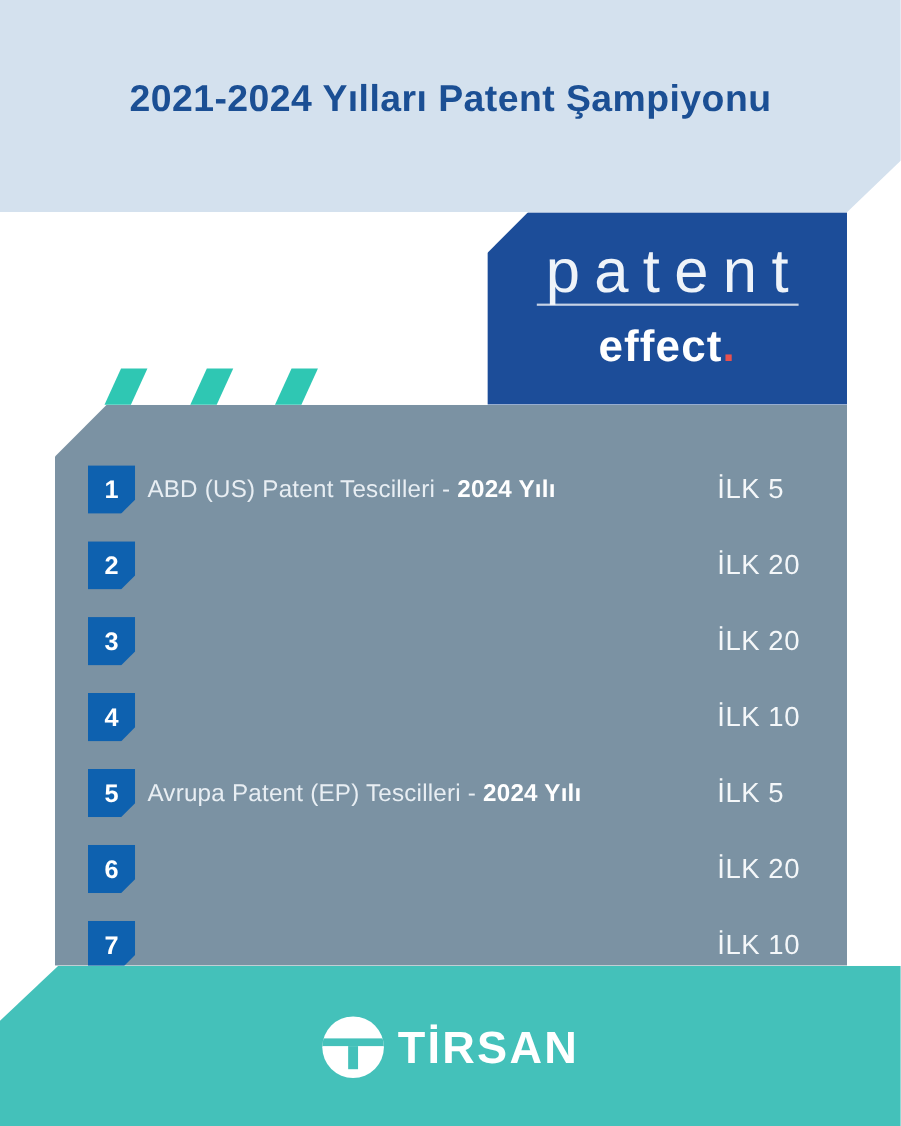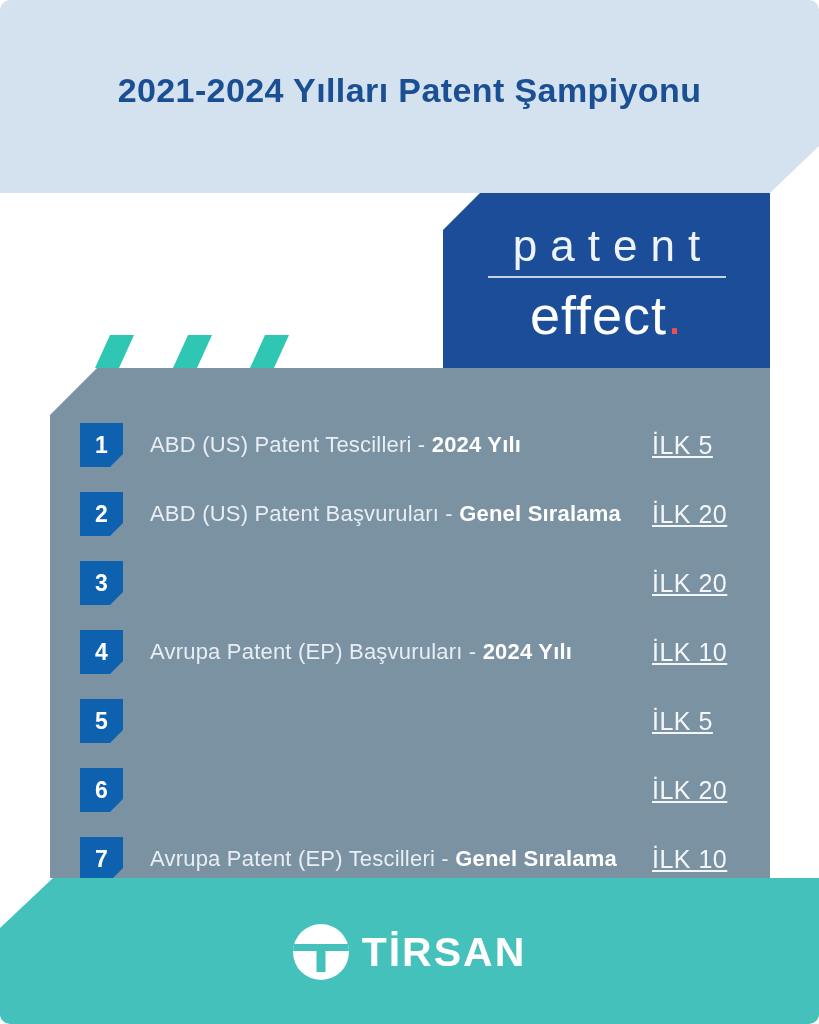--- a/index.html
+++ b/index.html
@@ -9,21 +9,21 @@
     --logo-red:#e8514e;
     --panel-gray:#7b92a3;
     --badge-blue:#0e61af;
     --footer-teal:#44c1ba;
     --stripe-teal:#2fc7b3;
   }
   *{margin:0;padding:0;box-sizing:border-box;}
   html,body{background:#ffffff;}
   body{font-family:"Liberation Sans", sans-serif;}
   .canvas{
-    position:relative;width:819px;height:1024px;background:#ffffff;overflow:hidden;border-radius:10px;
+    position:relative;width:819px;height:1024px;background:#ffffff;overflow:hidden;
   }
 
   
   .header{
     position:absolute;left:0;top:0;width:819px;height:193px;
     background:var(--header-bg);
     clip-path:polygon(0 0,819px 0,819px 146px,770px 193px,0 193px);
     display:flex;flex-direction:column;align-items:center;justify-content:center;
     padding-bottom:14px;
   }
@@ -35,29 +35,29 @@
 
   
   .logo-box{
     position:absolute;left:443px;top:193px;width:327px;height:175px;
     background:var(--logo-blue);
     clip-path:polygon(37px 0,327px 0,327px 175px,0 175px,0 37px);
     display:flex;flex-direction:column;align-items:center;justify-content:center;
     padding-top:2px;
   }
   .logo-patent{
-    color:#eef3f9;font-size:44px;font-weight:400;letter-spacing:13px;
+    color:#eef3f9;font-size:56px;font-weight:400;letter-spacing:13px;
     padding-left:13px; 
     line-height:58px;white-space:nowrap;
   }
   .logo-underline{
     width:238px;height:2px;background:rgba(255,255,255,0.75);margin:1px auto 6px auto;
   }
   .logo-effect{
-    color:#ffffff;font-size:54px;font-weight:400;letter-spacing:1px;line-height:62px;
+    color:#ffffff;font-size:40px;font-weight:700;letter-spacing:1px;line-height:62px;
     white-space:nowrap;
   }
   .logo-effect .dot{color:var(--logo-red);}
 
   
   .stripe{
     position:absolute;top:335px;width:24px;height:33px;
     background:var(--stripe-teal);
     transform:skewX(-24.5deg);transform-origin:bottom left;
   }
@@ -77,27 +77,27 @@
   }
   .row{display:flex;align-items:center;height:44px;}
   .badge{
     width:43px;height:44px;flex:0 0 43px;
     background:var(--badge-blue);
     clip-path:polygon(0 0,100% 0,100% calc(100% - 13px),calc(100% - 13px) 100%,0 100%);
     color:#ffffff;font-size:23px;font-weight:700;
     display:flex;align-items:center;justify-content:center;
   }
   .row-label{
-    margin-left:27px;font-size:22px;color:#e8eef3;letter-spacing:0.2px;
+    margin-left:11px;font-size:22px;color:#e8eef3;letter-spacing:0.2px;
     white-space:nowrap;flex:1 1 auto;overflow:visible;
   }
   .row-label b{color:#ffffff;font-weight:700;}
   .row-rank{
     flex:0 0 90px;width:90px;margin-left:auto;text-align:left;
-    font-size:25px;color:#f4f7f9;letter-spacing:0.5px;white-space:nowrap;text-decoration:underline;
+    font-size:25px;color:#f4f7f9;letter-spacing:0.5px;white-space:nowrap;
   }
 
   
   .footer{
     position:absolute;left:0;top:878px;width:819px;height:166px;
     background:var(--footer-teal);
     clip-path:polygon(53px 0,819px 0,819px 146px,0 146px,0 50px);
     display:flex;align-items:center;justify-content:center;gap:13px;
     padding-bottom:18px;
   }
@@ -140,48 +140,46 @@
     <div class="rows">
 
         <div class="row">
           <div class="badge">1</div>
           <div class="row-label"><span>ABD (US) Patent Tescilleri - </span><b>2024 Yılı</b></div>
           <div class="row-rank">İLK 5</div>
         </div>
 
         <div class="row">
           <div class="badge">2</div>
-          <div class="row-label"><span>ABD (US) Patent Başvuruları - </span><b>Genel Sıralama</b></div>
           <div class="row-rank">İLK 20</div>
         </div>
 
         <div class="row">
           <div class="badge">3</div>
           <div class="row-rank">İLK 20</div>
         </div>
 
         <div class="row">
           <div class="badge">4</div>
-          <div class="row-label"><span>Avrupa Patent (EP) Başvuruları - </span><b>2024 Yılı</b></div>
           <div class="row-rank">İLK 10</div>
         </div>
 
         <div class="row">
           <div class="badge">5</div>
+          <div class="row-label"><span>Avrupa Patent (EP) Tescilleri - </span><b>2024 Yılı</b></div>
           <div class="row-rank">İLK 5</div>
         </div>
 
         <div class="row">
           <div class="badge">6</div>
           <div class="row-rank">İLK 20</div>
         </div>
 
         <div class="row">
           <div class="badge">7</div>
-          <div class="row-label"><span>Avrupa Patent (EP) Tescilleri - </span><b>Genel Sıralama</b></div>
           <div class="row-rank">İLK 10</div>
         </div>
       </div>
   </div>
 
   <div class="footer">
     <div class="tirsan-icon"></div>
     <div class="tirsan-text">TİRSAN</div>
   </div>
 

